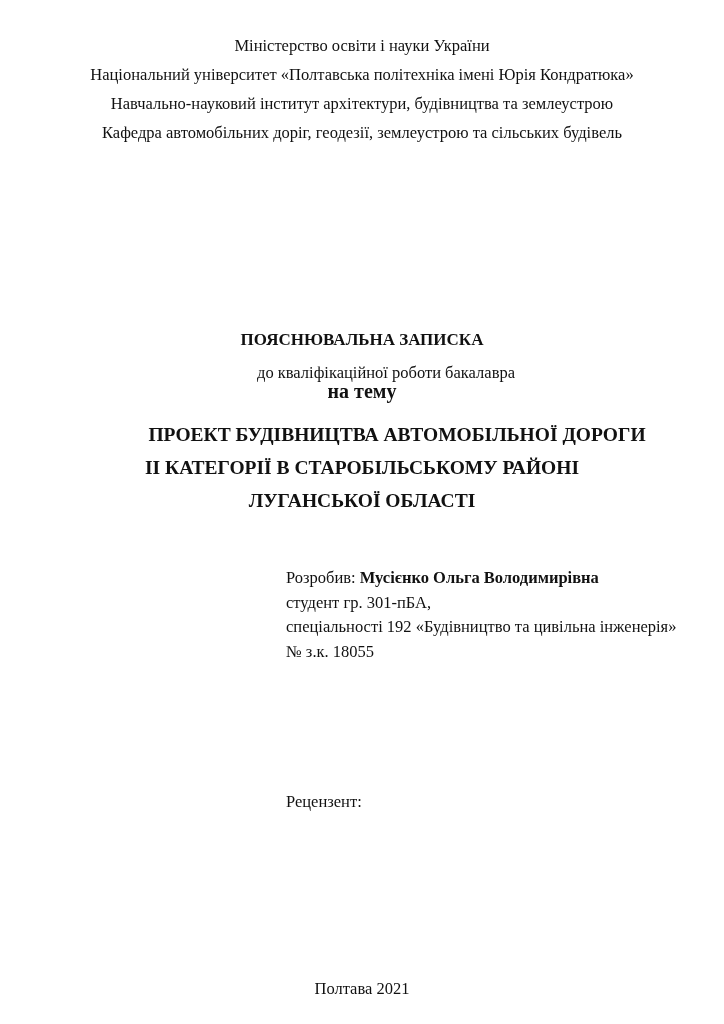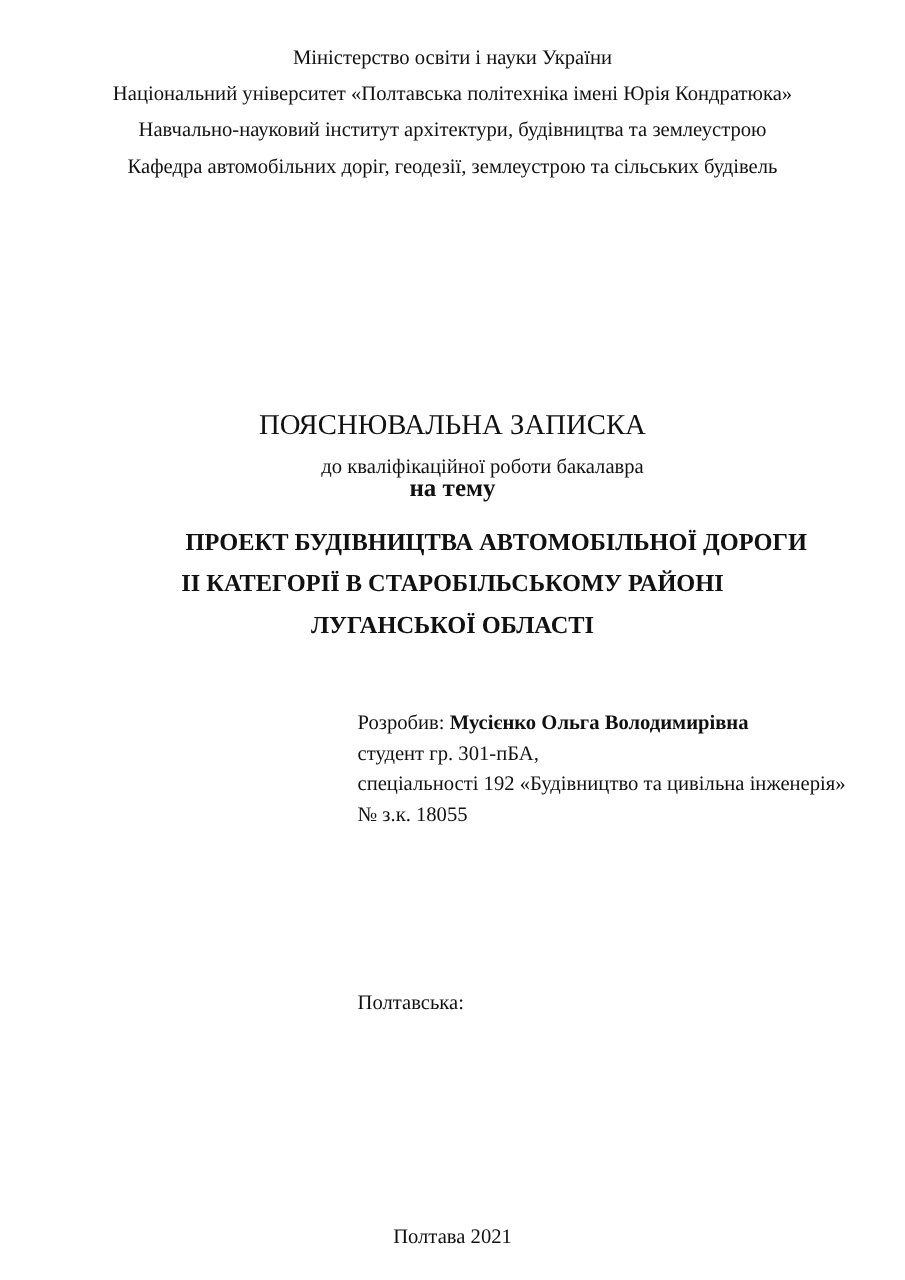--- a/index.html
+++ b/index.html
@@ -28,22 +28,22 @@
       left: 0;
       width: 724px;
       text-align: center;
       white-space: nowrap;
     }
     .header-line {
       font-size: 16.5px;
       line-height: 20px;
     }
     .title-main {
-      font-size: 23px;
-      font-weight: normal;
+      font-size: 17px;
+      font-weight: bold;
       line-height: 20px;
     }
     .subtitle {
       font-size: 16.5px;
       font-weight: normal;
       line-height: 20px;
       margin-left: 24px;
     }
     .na-temu {
       font-size: 20px;
@@ -96,18 +96,18 @@
     <span class="info-line">
       <span>Розробив: </span><span class="bold">Мусієнко Ольга Володимирівна</span>
     </span>
     <span class="info-line">студент гр. 301-пБА,</span>
     <span class="info-line">спеціальності 192 «Будівництво та цивільна інженерія»</span>
     <span class="info-line">№ з.к. 18055</span>
   </div>
 
 
   <div class="info-block" style="top:790px;">
-    <span class="info-line">Полтавська:</span>
+    <span class="info-line">Рецензент:</span>
   </div>
 
   <div class="center-line footer-line" style="top:955px;">Полтава 2021</div>
 
 </div>
 
 </body></html>

